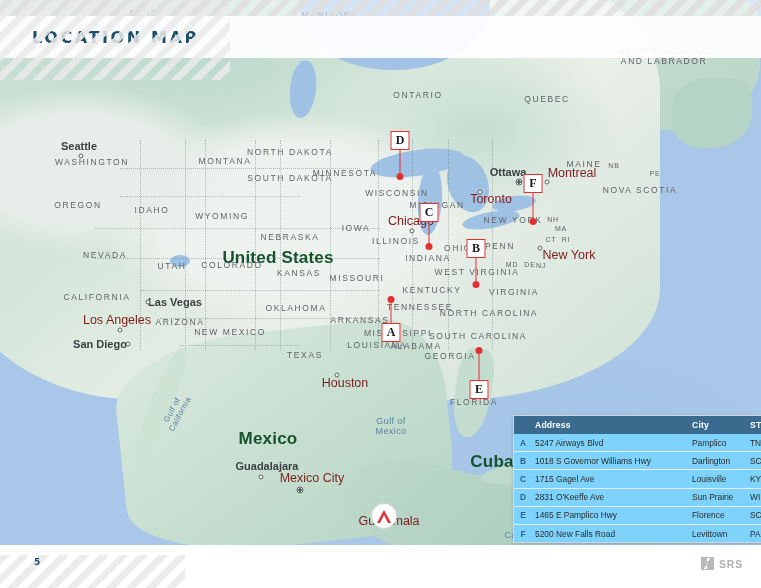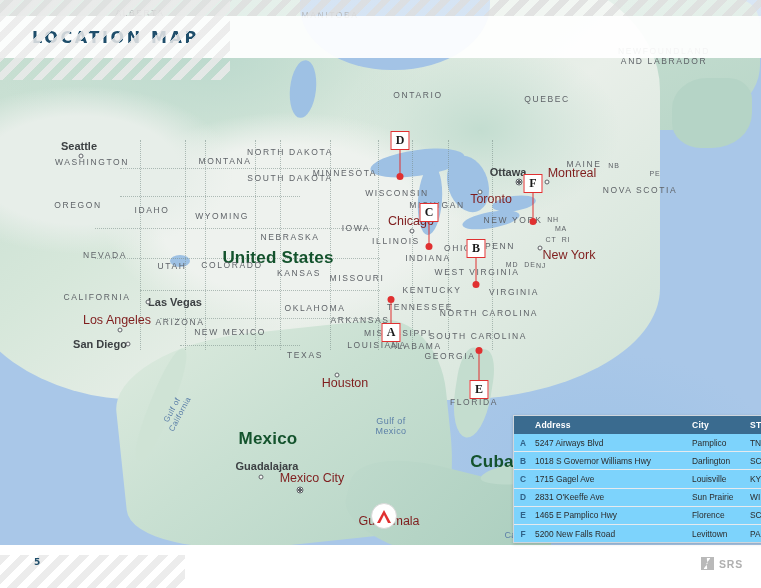--- a/index.html
+++ b/index.html
@@ -441,21 +441,21 @@
         <div class="lbl lbl-state" style="left: 105px; top: 255px;">NEVADA</div>
         <div class="lbl lbl-state" style="left: 172px; top: 266px;">UTAH</div>
         <div class="lbl lbl-state" style="left: 97px; top: 297px;">CALIFORNIA</div>
         <div class="lbl lbl-state" style="left: 180px; top: 322px;">ARIZONA</div>
         <div class="lbl lbl-state" style="left: 230px; top: 332px;">NEW MEXICO</div>
         <div class="lbl lbl-state" style="left: 232px; top: 265px;">COLORADO</div>
         <div class="lbl lbl-state" style="left: 290px; top: 152px;">NORTH DAKOTA</div>
         <div class="lbl lbl-state" style="left: 290px; top: 178px;">SOUTH DAKOTA</div>
         <div class="lbl lbl-state" style="left: 290px; top: 237px;">NEBRASKA</div>
         <div class="lbl lbl-state" style="left: 299px; top: 273px;">KANSAS</div>
-        <div class="lbl lbl-state" style="left: 315px; top: 308px; text-align: right;">OKLAHOMA</div>
+        <div class="lbl lbl-state" style="left: 296px; top: 308px; text-align: right;">OKLAHOMA</div>
         <div class="lbl lbl-state" style="left: 305px; top: 355px;">TEXAS</div>
         <div class="lbl lbl-state" style="left: 345px; top: 173px;">MINNESOTA</div>
         <div class="lbl lbl-state" style="left: 356px; top: 228px;">IOWA</div>
         <div class="lbl lbl-state" style="left: 357px; top: 278px;">MISSOURI</div>
         <div class="lbl lbl-state" style="left: 360px; top: 320px;">ARKANSAS</div>
         <div class="lbl lbl-state" style="left: 377px; top: 345px;">LOUISIANA</div>
         <div class="lbl lbl-state" style="left: 397px; top: 193px;">WISCONSIN</div>
         <div class="lbl lbl-state" style="left: 396px; top: 241px;">ILLINOIS</div>
         <div class="lbl lbl-state" style="left: 428px; top: 258px;">INDIANA</div>
         <div class="lbl lbl-state" style="left: 437px; top: 205px;">MICHIGAN</div>

